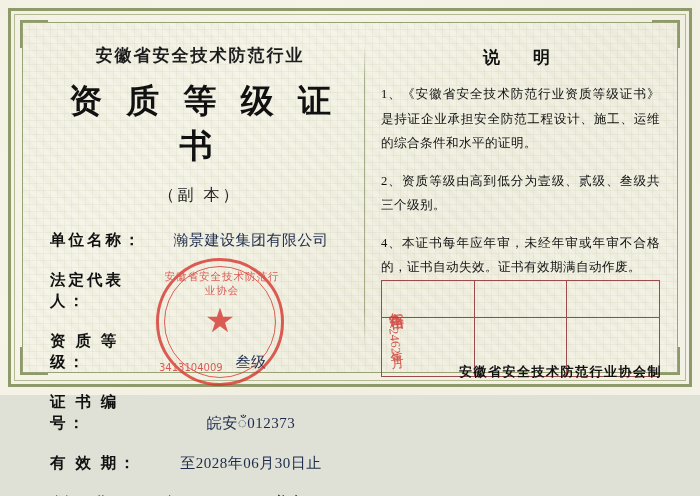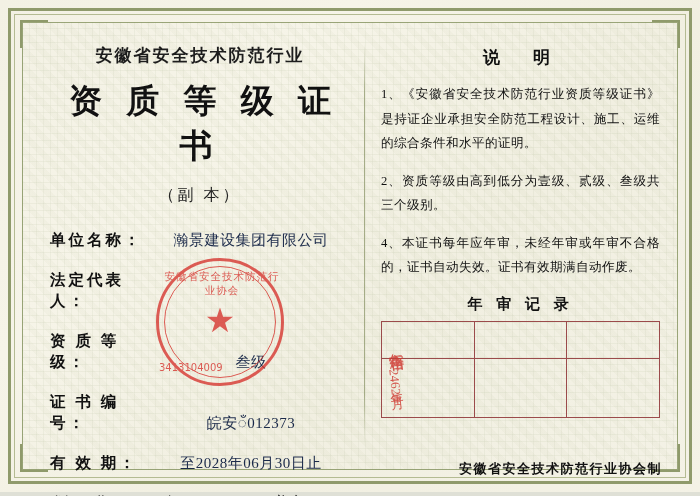--- a/index.html
+++ b/index.html
@@ -4,21 +4,21 @@
 <style>
   html,body{margin:0;padding:0;}
   body{
     width:700px;height:496px;
     background:#dfe0d6;
     font-family:"Liberation Serif", serif;
     overflow:hidden;
   }
   .cert{
     position:relative;
-    width:700px;height:492px;
+    width:700px;height:395px;
     background:
       linear-gradient(135deg,#f3f1e4 0%,#f6f4e8 30%,#f1efe1 60%,#f4f2e6 100%);
     box-sizing:border-box;
   }
   
   .frame-outer{
     position:absolute;left:8px;top:8px;right:8px;bottom:8px;
     border:3px solid #8f9a6b;
     box-sizing:border-box;
   }
@@ -275,21 +275,20 @@
     </div>
 
     <div class="divider"></div>
 
     <div class="right">
       <div class="notes-title">说　明</div>
       <div class="note">1、《安徽省安全技术防范行业资质等级证书》是持证企业承担安全防范工程设计、施工、运维的综合条件和水平的证明。</div>
       <div class="note">2、资质等级由高到低分为壹级、贰级、叁级共三个级别。</div>
       <div class="note">4、本证书每年应年审，未经年审或年审不合格的，证书自动失效。证书有效期满自动作废。</div>
 
-      <div class="review-title">年 审 记 录</div>
       <table class="review">
         <tbody>
             <tr>
           <td></td>
           <td></td>
           <td></td>
         </tr>
         <tr class="tall">
           <td>
             <span class="stamp-red">年审合格</span>

